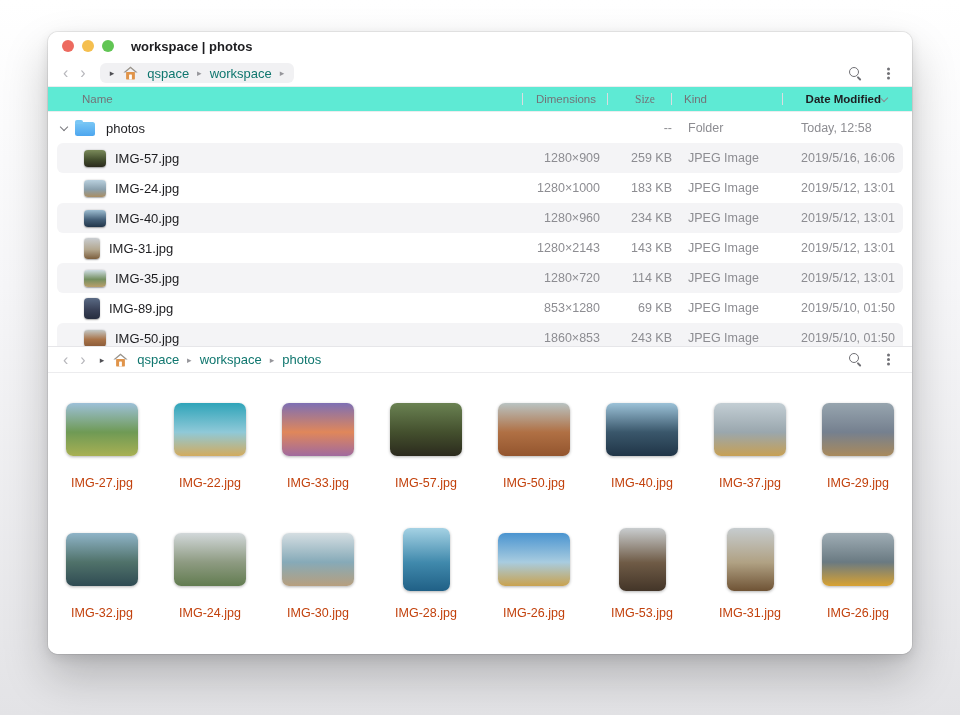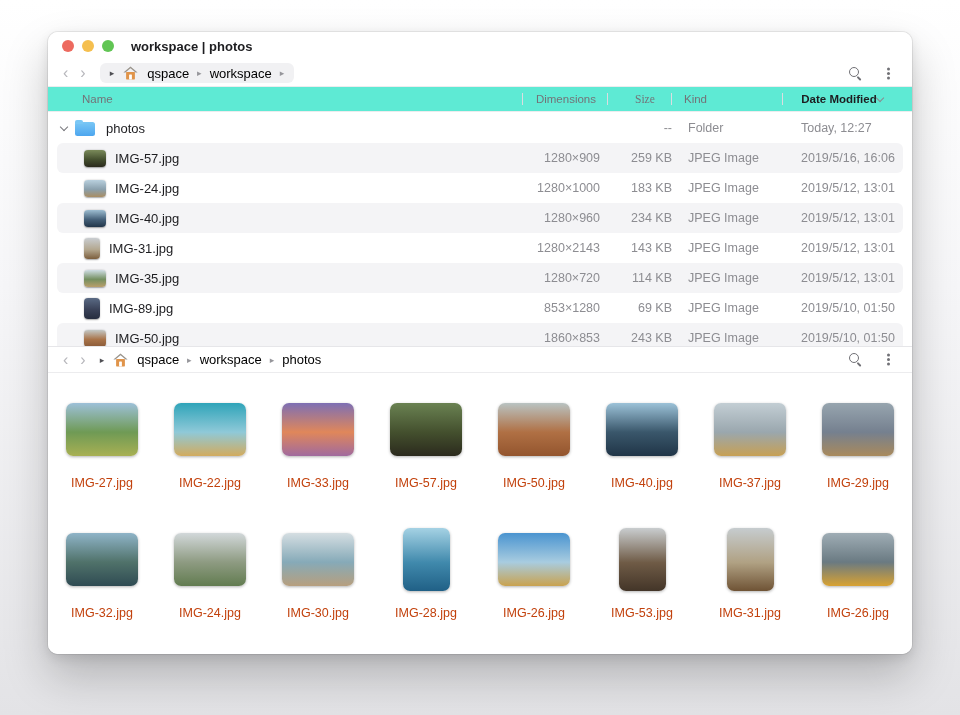--- a/index.html
+++ b/index.html
@@ -24,38 +24,38 @@
   
   .toolbar { flex:0 0 27px; display:flex; align-items:center; padding:0 15px; background:#fff; }
   .toolbar.top { border-bottom:1px solid #ececee; }
   .toolbar.bottom { border-top:1px solid #e6e6e9; border-bottom:1px solid #ececee; }
   .nav-arrows { display:flex; gap:12px; }
   .nav-arrow { font-size:16px; line-height:16px; color:#b7b7bc; cursor:default; }
   .crumb-bar { display:flex; align-items:center; margin-left:14px; gap:8px; font-size:13px; color:#3f3f44; height:20px; }
   .crumb-bar.pill { background:#f1f1f3; border-radius:6px; padding:0 10px; }
   .lead-arrow { color:#505055; font-size:9px; }
   .crumb-sep { color:#96969b; font-size:9px; }
-  .crumb { color:#000000; }
+  .crumb { color:#0f766e; }
   .home-icon { display:inline-flex; margin:0 1px; }
   .toolbar-right { margin-left:auto; display:flex; align-items:center; gap:22px; padding-right:4px; }
   .search-icon { width:13px; height:13px; position:relative; display:inline-block; }
   .search-icon::before { content:''; position:absolute; left:0; top:0; width:8px; height:8px;
     border:1.4px solid #71717六; border:1.4px solid #717176; border-radius:50%; }
   .search-icon::after { content:''; position:absolute; left:9px; top:9.4px; width:4.6px; height:1.5px;
     background:#717176; transform:rotate(45deg); transform-origin:0 0; border-radius:1px; }
   .kebab-icon { width:3px; height:3px; border-radius:50%; background:#717176; box-shadow:0 -4.6px 0 #717176, 0 4.6px 0 #717176; margin:0 3px; }
   
   .list-header { flex:0 0 25px; display:flex; align-items:center; padding:0 9px; border-bottom:1px solid #ececee;
     font-size:11.5px; color:#737378; background:#5eead4; }
   .list-header > div { position:relative; height:100%; display:flex; align-items:center; }
   .h-name { flex:1; padding-left:25px; }
   .h-dim  { width:85px; justify-content:flex-end; padding-right:11px; }
   .h-size { width:64px; padding-left:28px;font-family:Liberation Serif, serif; }
   .h-kind { width:111px; padding-left:13px; }
-  .h-date { width:121px; padding-left:15px; color:#1d1d20; font-weight:bold; justify-content:center; padding-right:16px; }
+  .h-date { width:121px; padding-left:15px; color:#1d1d20; font-weight:bold; justify-content:flex-end; padding-right:16px; }
   .colsep::before { content:''; position:absolute; left:0; top:50%; transform:translateY(-50%); width:1px; height:12px; background:#dcdce0; }
   .chev-down { width:6px; height:6px; border-right:1.5px solid #8a8a8f; border-bottom:1.5px solid #8a8a8f;
     transform:rotate(45deg); margin-top:-3px; display:inline-block; }
   
   .list-body { flex:0 0 234px; overflow:hidden; background:#fff; padding-top:1px; }
   .row { height:30px; display:flex; align-items:center; margin:0 9px; border-radius:6px; padding-left:4px; }
   .row.alt { background:#f4f4f6; }
   .cell-name { flex:1; display:flex; align-items:center; font-size:13px; color:#1d1d20; min-width:0; }
   .cell-dim  { width:85px; text-align:right; padding-right:11px; font-size:12.5px; color:#8d8d92; }
   .cell-size { width:64px; text-align:right; padding-right:3px; font-size:12.5px; color:#8d8d92; }
@@ -136,21 +136,21 @@
   <div class="list-body">
   <div class="row">
     <span class="disclosure-icon"></span>
     <div class="cell-name">
       <span class="folder-icon"></span>
       <span>photos</span>
     </div>
     <div class="cell-dim"></div>
     <div class="cell-size">--</div>
     <div class="cell-kind">Folder</div>
-    <div class="cell-date">Today, 12:27</div>
+    <div class="cell-date">Today, 12:58</div>
   </div>
 
   <div class="row alt">
     <span class="file-indent"></span>
     <div class="cell-name">
       <span class="list-thumb landscape" style="background: linear-gradient(rgb(122, 138, 90) 0%, rgb(69, 80, 47) 55%, rgb(43, 42, 29) 100%);"></span>
       <span>IMG-57.jpg</span>
     </div>
     <div class="cell-dim">1280×909</div>
     <div class="cell-size">259 KB</div>

